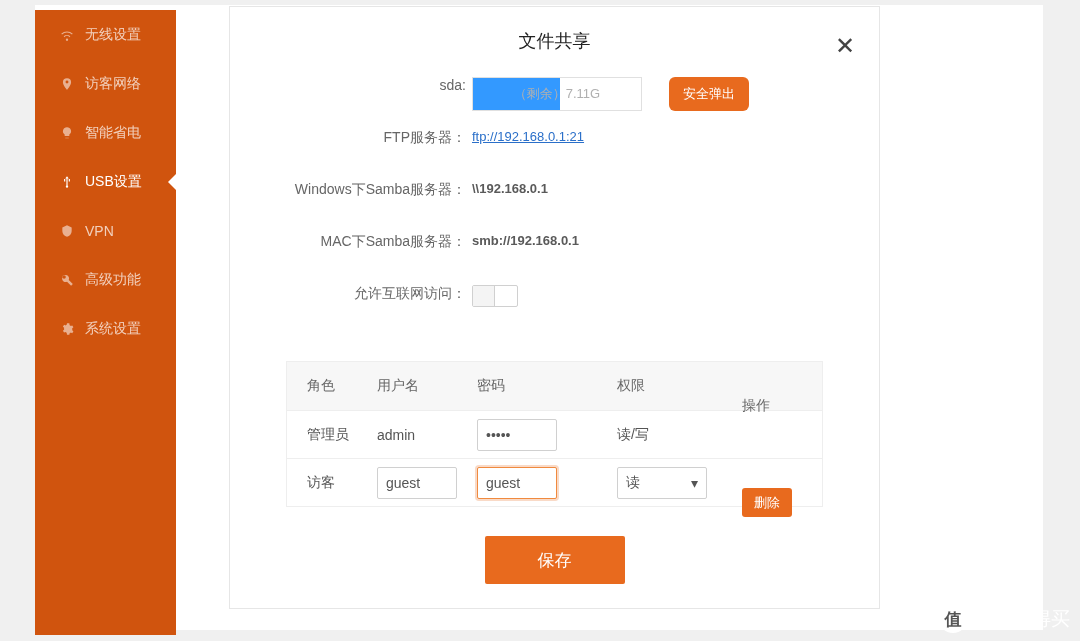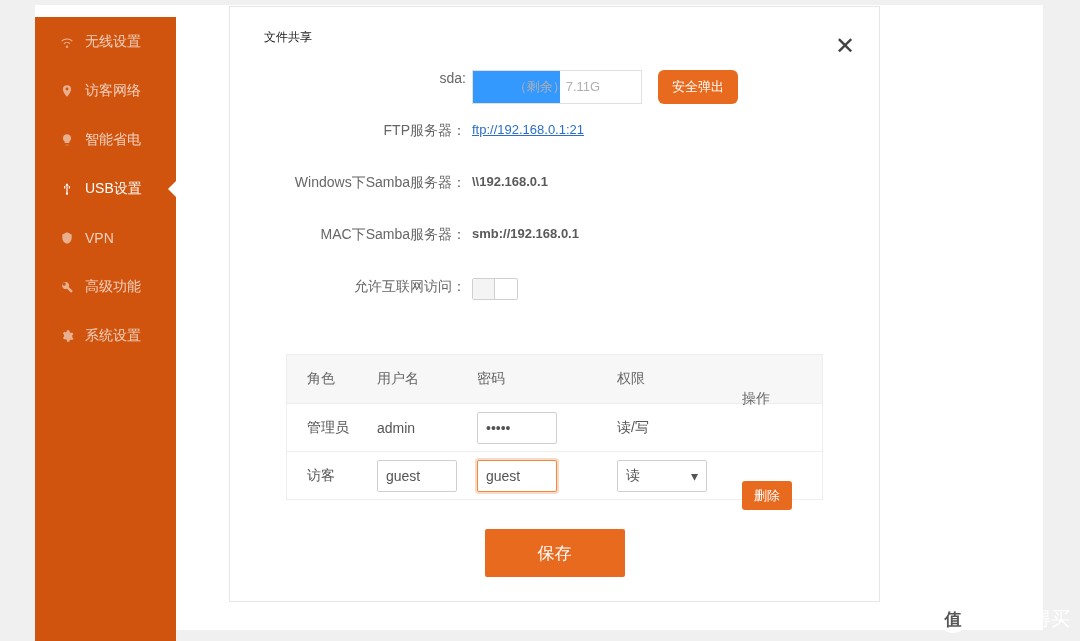--- a/index.html
+++ b/index.html
@@ -7,34 +7,34 @@
     body {
       font-family: "Microsoft YaHei", Arial, sans-serif;
       background: #f0f0f0;
       width: 1080px;
       height: 641px;
       overflow: hidden;
       position: relative;
     }
 
     .page-shell { position: absolute; left: 35px; top: 5px; width: 1008px; height: 625px; background: #fff; }
-    .sidebar { position: absolute; left: 0; top: 12px; width: 141px; height: 625px; background: #d0540e; }
+    .sidebar { position: absolute; left: 0; top: 5px; width: 141px; height: 625px; background: #d0540e; }
     .sidebar-item { display: flex; align-items: center; height: 49px; padding-left: 24px; color: rgba(255,255,255,0.72); font-size: 14px; cursor: pointer; position: relative; }
     .sidebar-item .ic { width: 16px; height: 16px; display: inline-flex; align-items: center; justify-content: center; margin-right: 10px; opacity: 0.75; }
     .sidebar-item.active { color: #fff; }
     .sidebar-item.active::after { content: ""; position: absolute; right: -1px; top: 50%; margin-top: -9px; border: 9px solid transparent; border-right-color: #fff; }
     .main-area { position: absolute; left: 141px; top: 0; right: 0; bottom: 0; background: #fff; }
 
     .modal { position: absolute; left: 229px; top: 6px; width: 651px; background: #fff; border: 1px solid #e6e6e6; padding-bottom: 24px; }
-    .modal-title { font-size: 12px; padding: 22px 34px 6px 34px; color: #222; }
+    .modal-title { font-size: 18px; padding: 22px 34px 6px 34px; color: #222; text-align: center; }
     .close-x { position: absolute; right: 24px; top: 25px; font-size: 24px; color: #444; cursor: pointer; }
 
     .form-row { display: flex; align-items: flex-start; height: 52px; }
     .form-label { width: 242px; text-align: right; color: #666; font-size: 14px; padding-right: 6px; }
-    .form-control { flex: 1; display: flex; align-items: center; gap: 16px; }
+    .form-control { flex: 1; display: flex; align-items: center; gap: 27px; }
 
     .storage-bar { width: 170px; height: 34px; border: 1px solid #e0e0e0; position: relative; display: flex; align-items: center; justify-content: center; font-size: 13px; color: #b0b0b0; }
     .storage-bar .fill { position: absolute; left: 0; top: 0; bottom: 0; width: 52%; background: #3399ff; }
     .storage-bar .txt { position: relative; z-index: 1; }
     .eject-btn { height: 34px; padding: 0 14px; background: #e86a1e; color: #fff; border: none; font-size: 13px; border-radius: 6px; cursor: pointer; }
     .link-text { color: #2a6fc9; text-decoration: underline; font-size: 13px; }
     .plain-val { color: #5a5a5a; font-size: 13px; font-weight: bold; }
 
     .toggle { width: 46px; height: 22px; border: 1px solid #d0d0d0; border-radius: 2px; display: inline-flex; }
     .toggle .knob { width: 50%; height: 100%; background: #f4f4f4; border-right: 1px solid #d0d0d0; }

